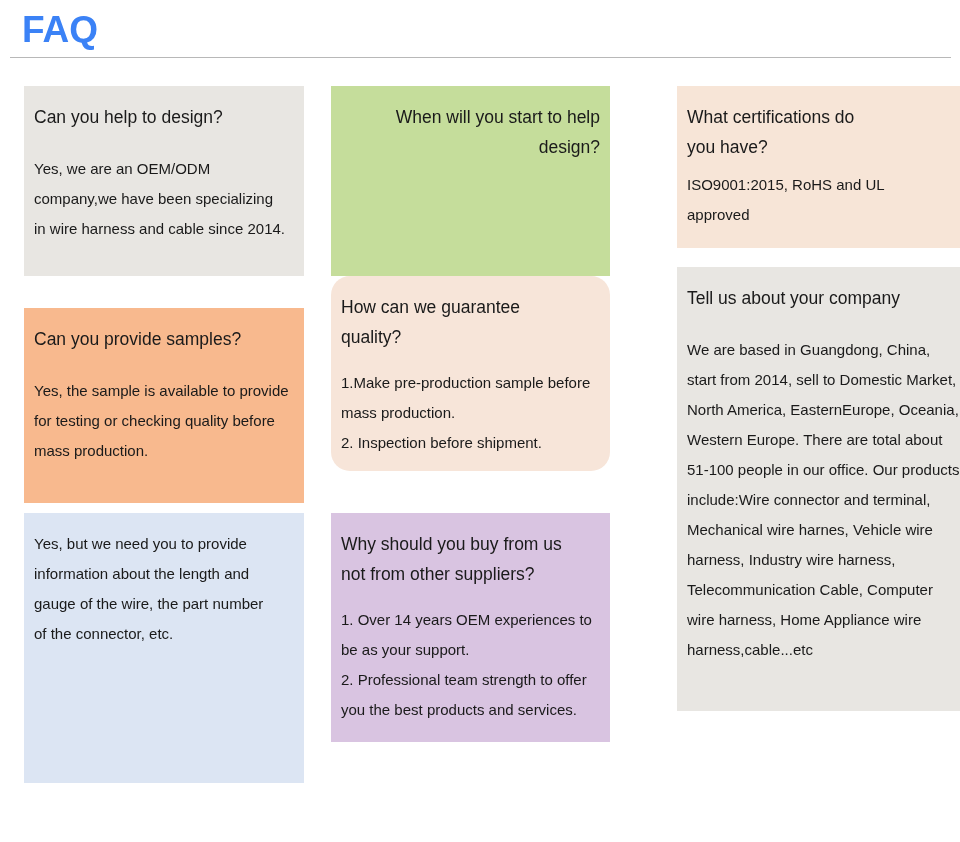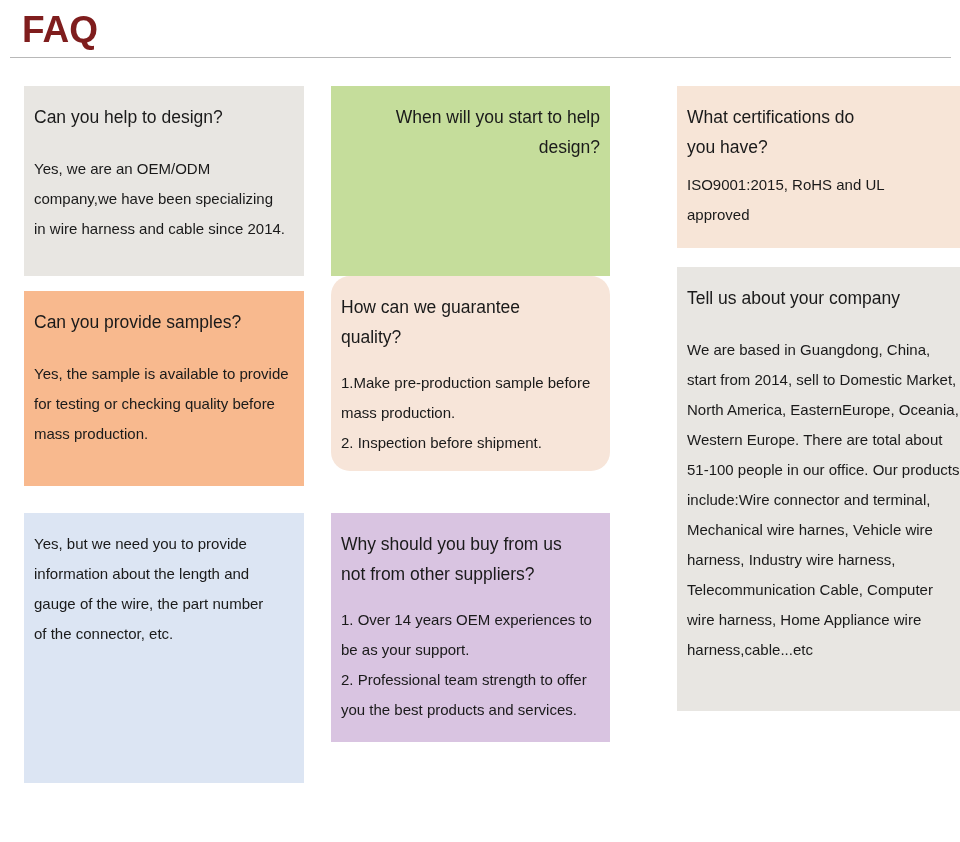--- a/index.html
+++ b/index.html
@@ -25,21 +25,21 @@
     height: 60px;
   }
   #page-title {
     position: absolute;
     left: 22px;
     top: 8px;
     font-size: 37px;
     font-weight: bold;
     letter-spacing: 0px;
     line-height: 44px;
-    color: #7f1d1d;
+    color: #3b82f6;
     font-family: "Liberation Sans", sans-serif;
   }
   #header-rule {
     position: absolute;
     left: 10px;
     top: 57px;
     width: 941px;
     height: 1px;
     background: #b8b8b8;
   }
@@ -75,21 +75,21 @@
 
   
   .col-1 { left: 24px;  width: 280px; }
   .col-2 { left: 331px; width: 279px; }
   .col-3 { left: 637px; width: 304px; margin-left: 40px; }
 
   
   #card-design        { top: 86px;  height: 190px; }
   #card-when-start    { top: 86px;  height: 190px; text-align: right; }
   #card-certs         { top: 86px;  height: 162px; }
-  #card-samples       { top: 291px; height: 195px; padding-left: 24px; }
+  #card-samples       { top: 308px; height: 195px; padding-left: 24px; }
   #card-quality       { top: 276px; height: 195px; border-radius: 19px; }
   #card-company       { top: 267px; height: 444px; }
   #card-drawings      { top: 513px; height: 270px; }
   #card-why-buy       { top: 513px; height: 229px; }
 
   
   .inner {
     position: absolute;
     left: 10px;
     right: 10px;

